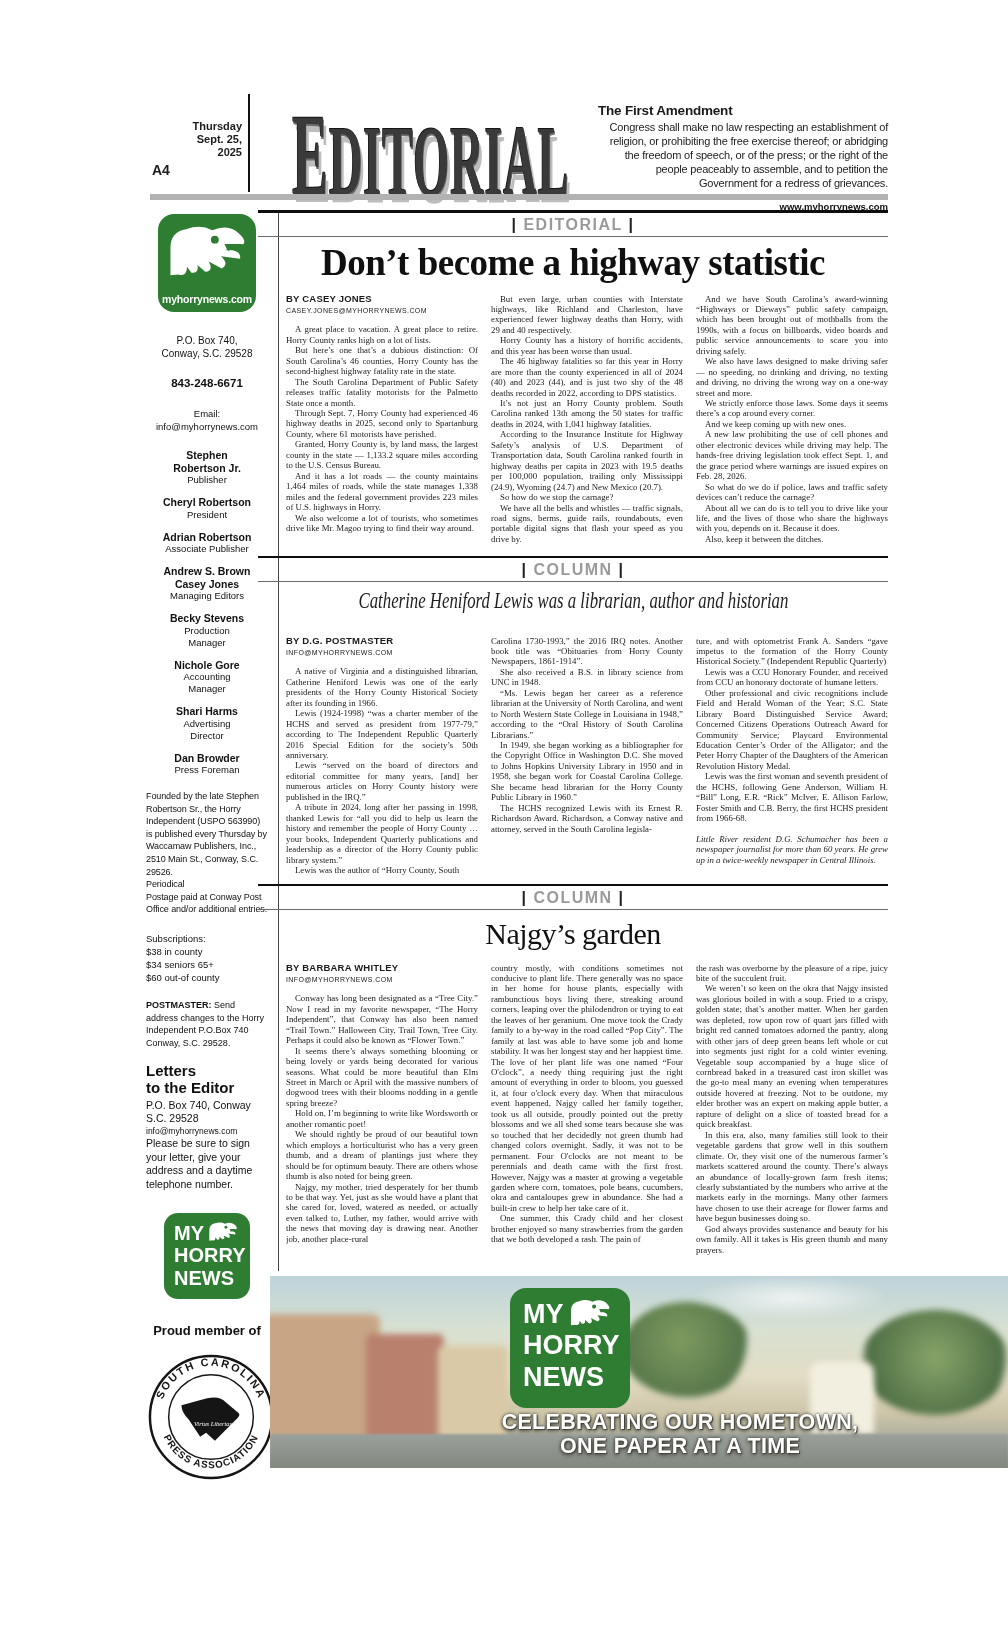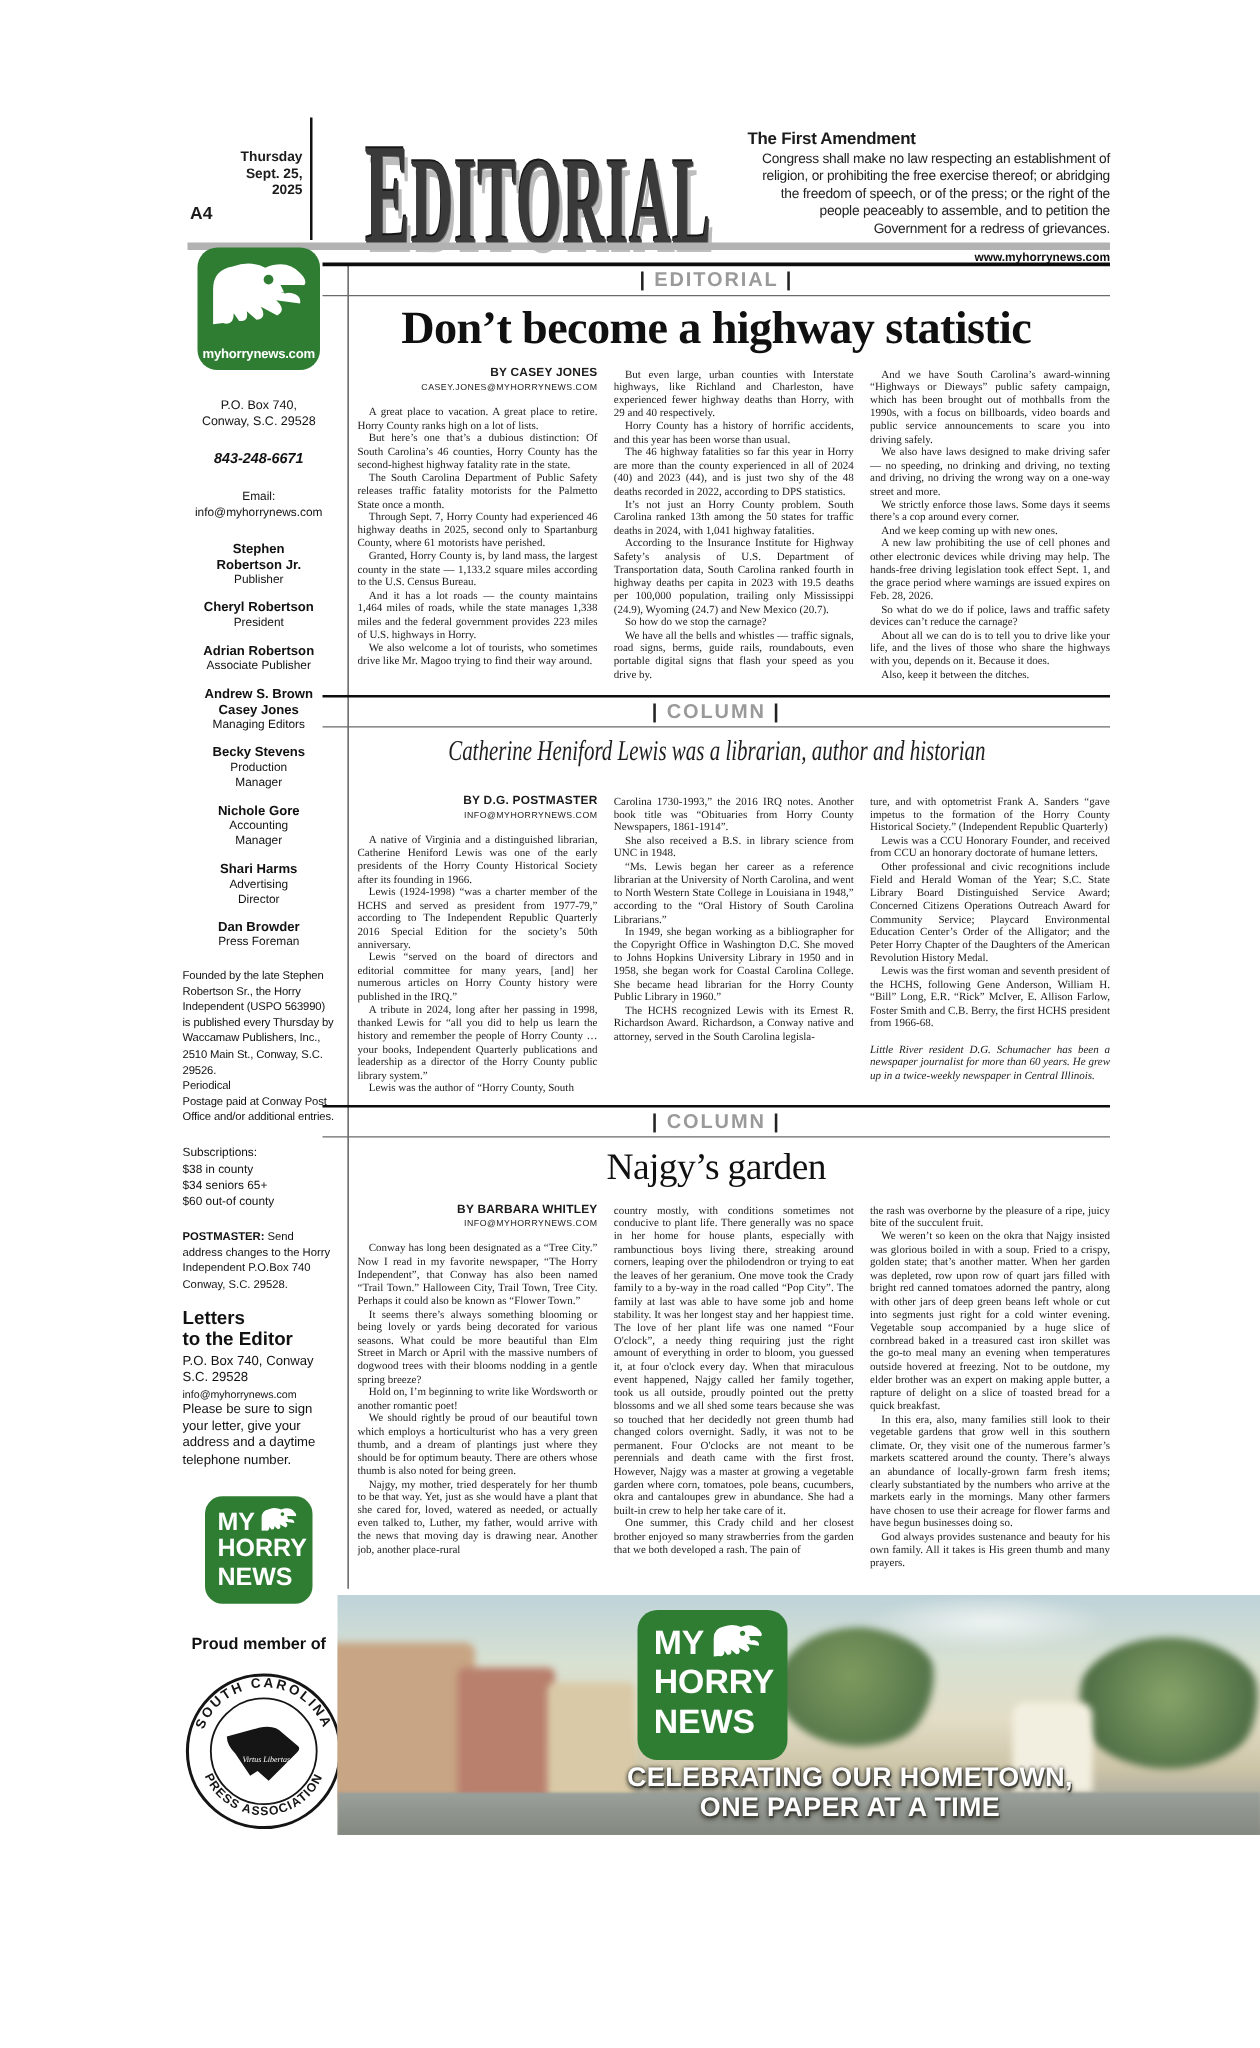--- a/index.html
+++ b/index.html
@@ -20,30 +20,30 @@
             text-shadow:-1px -1px 0 #161616,1px 1px 0 #6e6e6e,5px 6px 0 #bdbdbd;}
   .masthead::first-letter{font-size:1.16em;}
   .first-amendment{position:absolute;left:598px;top:103px;width:290px;font-family:"Liberation Sans",sans-serif;}
   .first-amendment h3{margin:0 0 2px 0;font-size:13.5px;letter-spacing:-0.2px;}
   .first-amendment p{margin:0;font-size:11px;line-height:14px;text-align:right;letter-spacing:-0.2px;color:#222;}
   .gray-bar{position:absolute;left:150px;top:194px;width:738px;height:6px;background:#b2b2b2;}
   .site-url{position:absolute;left:688px;top:201px;width:200px;text-align:right;
             font-family:"Liberation Sans",sans-serif;font-weight:bold;font-size:9.5px;color:#111;}
 
   
-  .sidebar{position:absolute;left:146px;top:198px;width:122px;font-family:"Liberation Sans",sans-serif;
+  .sidebar{position:absolute;left:146px;top:214px;width:122px;font-family:"Liberation Sans",sans-serif;
            text-align:center;color:#111;}
   .main-vline{position:absolute;left:278px;top:212px;width:1px;height:1059px;background:#444;}
   .logo-box{width:98px;height:98px;margin:0 auto;background:#2e7d32;border-radius:16px;
             position:relative;overflow:hidden;}
   .logo-box .eagle{position:absolute;left:9px;top:8px;width:80px;height:58px;}
   .logo-box .logo-text{position:absolute;left:0;right:0;bottom:7px;color:#fff;font-weight:bold;
                        font-size:10.5px;letter-spacing:-0.2px;}
   .addr{margin-top:22px;font-size:10px;line-height:13px;}
-  .phone{margin-top:17px;font-size:11.5px;font-weight:bold;font-style:italic;}
+  .phone{margin-top:17px;font-size:11.5px;font-weight:bold;}
   .email-blk{margin-top:18px;font-size:9.5px;line-height:13px;}
   .staff{margin-top:16px;}
   .staff-item{margin-bottom:10px;}
   .staff-name{font-weight:bold;font-size:10.5px;line-height:12.5px;}
   .staff-title{font-size:9.5px;line-height:12px;}
   .founded{margin-top:14px;text-align:left;font-size:9px;line-height:12.6px;letter-spacing:-0.1px;}
   .subs{margin-top:16px;text-align:left;font-size:9.5px;line-height:13px;}
   .postmaster{margin-top:15px;text-align:left;font-size:9px;line-height:12.6px;}
   .letters{margin-top:14px;text-align:left;}
   .letters .lh{font-size:15px;line-height:16.5px;font-weight:bold;}
@@ -70,21 +70,21 @@
   .section-label::after{content:" |";color:#222;}
   .headline{ text-align:center;font-weight:bold;color:#101010;}
   .headline-editorial{margin-top:5px;font-size:37px;line-height:42px;letter-spacing:-0.5px;}
   .headline-italic{margin-top:6px;font-size:23px;height:40px;font-weight:normal;font-style:italic;color:#1e1e1e;}
   .headline-italic span{display:inline-block;white-space:nowrap;transform:scaleX(0.73);transform-origin:center;}
   .headline-najgy{margin-top:7px;font-size:30px;line-height:34px;font-weight:normal;letter-spacing:-0.5px;}
   .cols{margin-left:28px;display:flex;gap:13px;overflow:hidden;}
   .col{width:192px;flex:0 0 192px;text-align:justify;font-size:8.8px;line-height:10.45px;}
   .col p{margin:0;text-indent:9px;}
   .col.cont p:first-of-type{text-indent:0;}
-  .byline{font-family:"Liberation Sans",sans-serif;text-align:right;margin-bottom:8px;}
+  .byline{font-family:"Liberation Sans",sans-serif;text-align:left;margin-bottom:8px;}
   .byline .byline-name{font-weight:bold;font-size:9.5px;letter-spacing:0.2px;}
   .byline .byline-email{font-size:7px;letter-spacing:0.4px;margin-top:2px;color:#222;}
   .tagline{margin-top:10px;font-style:italic;}
   .tagline p{text-indent:0 !important;}
 
   #editorial-sec{top:210px;}
   #editorial-sec .cols{margin-top:10px;height:252px;}
   #lewis-sec{top:556px;}
   #lewis-sec .cols{margin-top:8px;height:240px;}
   #najgy-sec{top:884px;}

